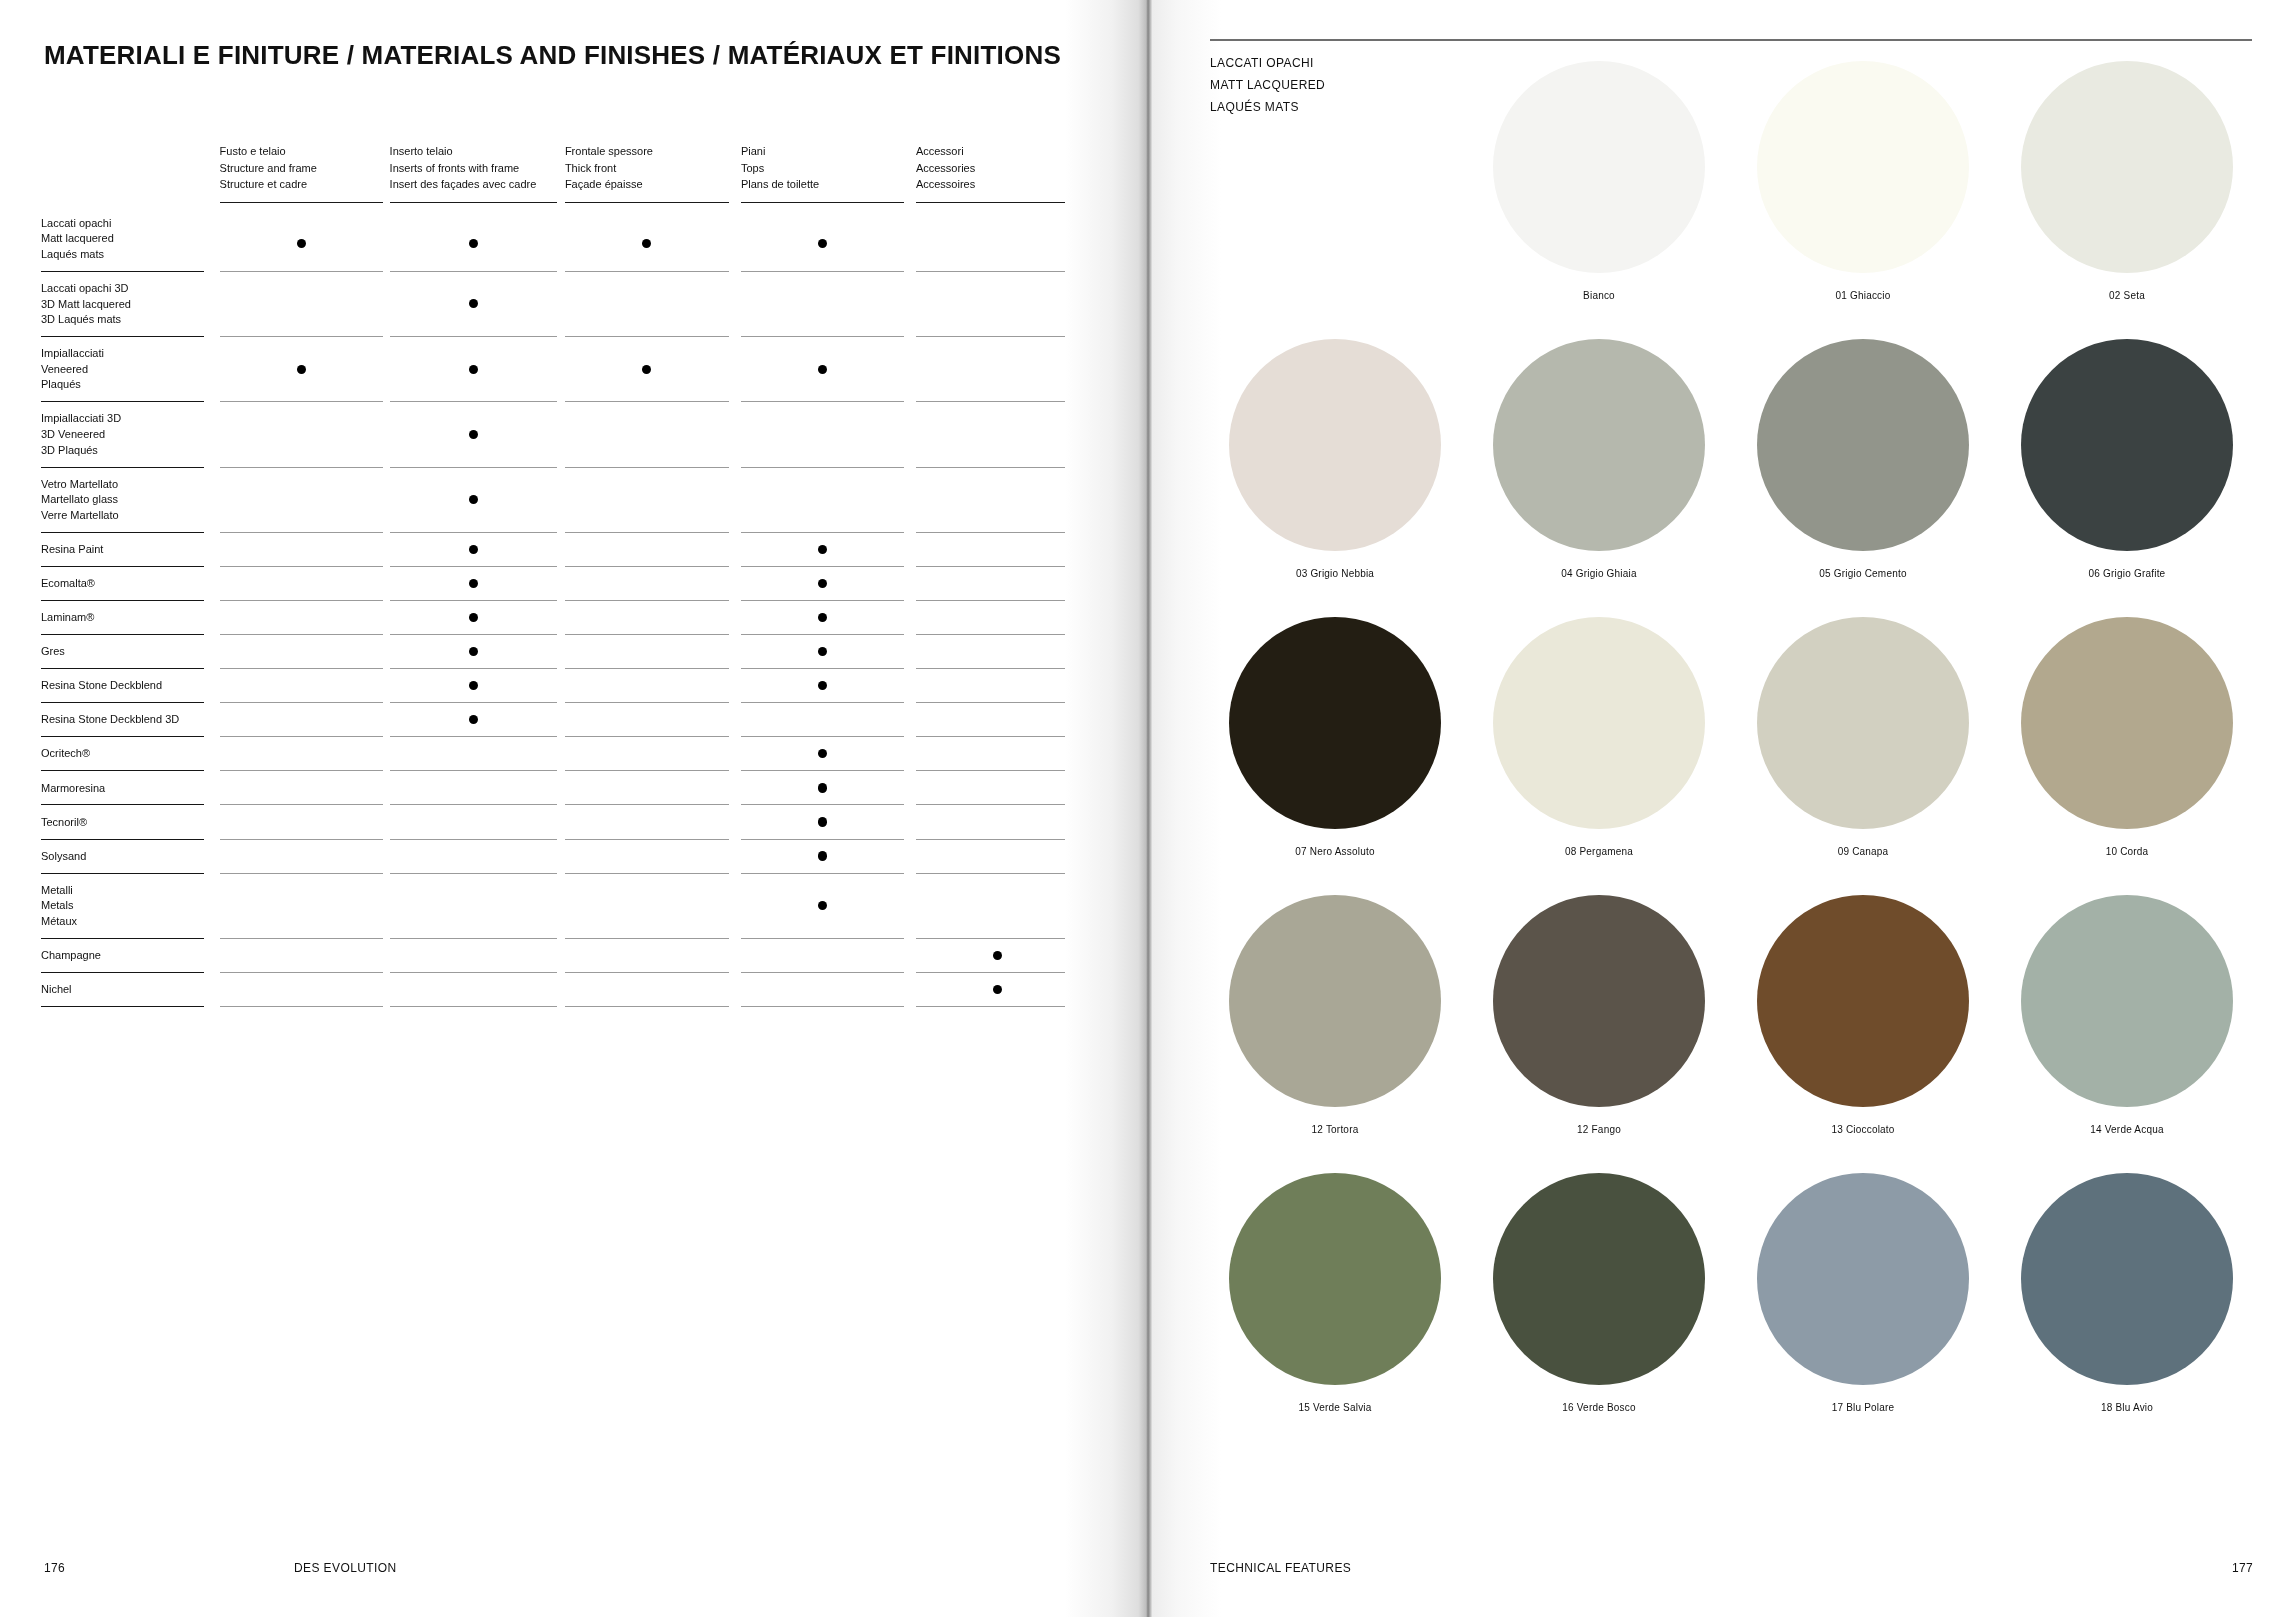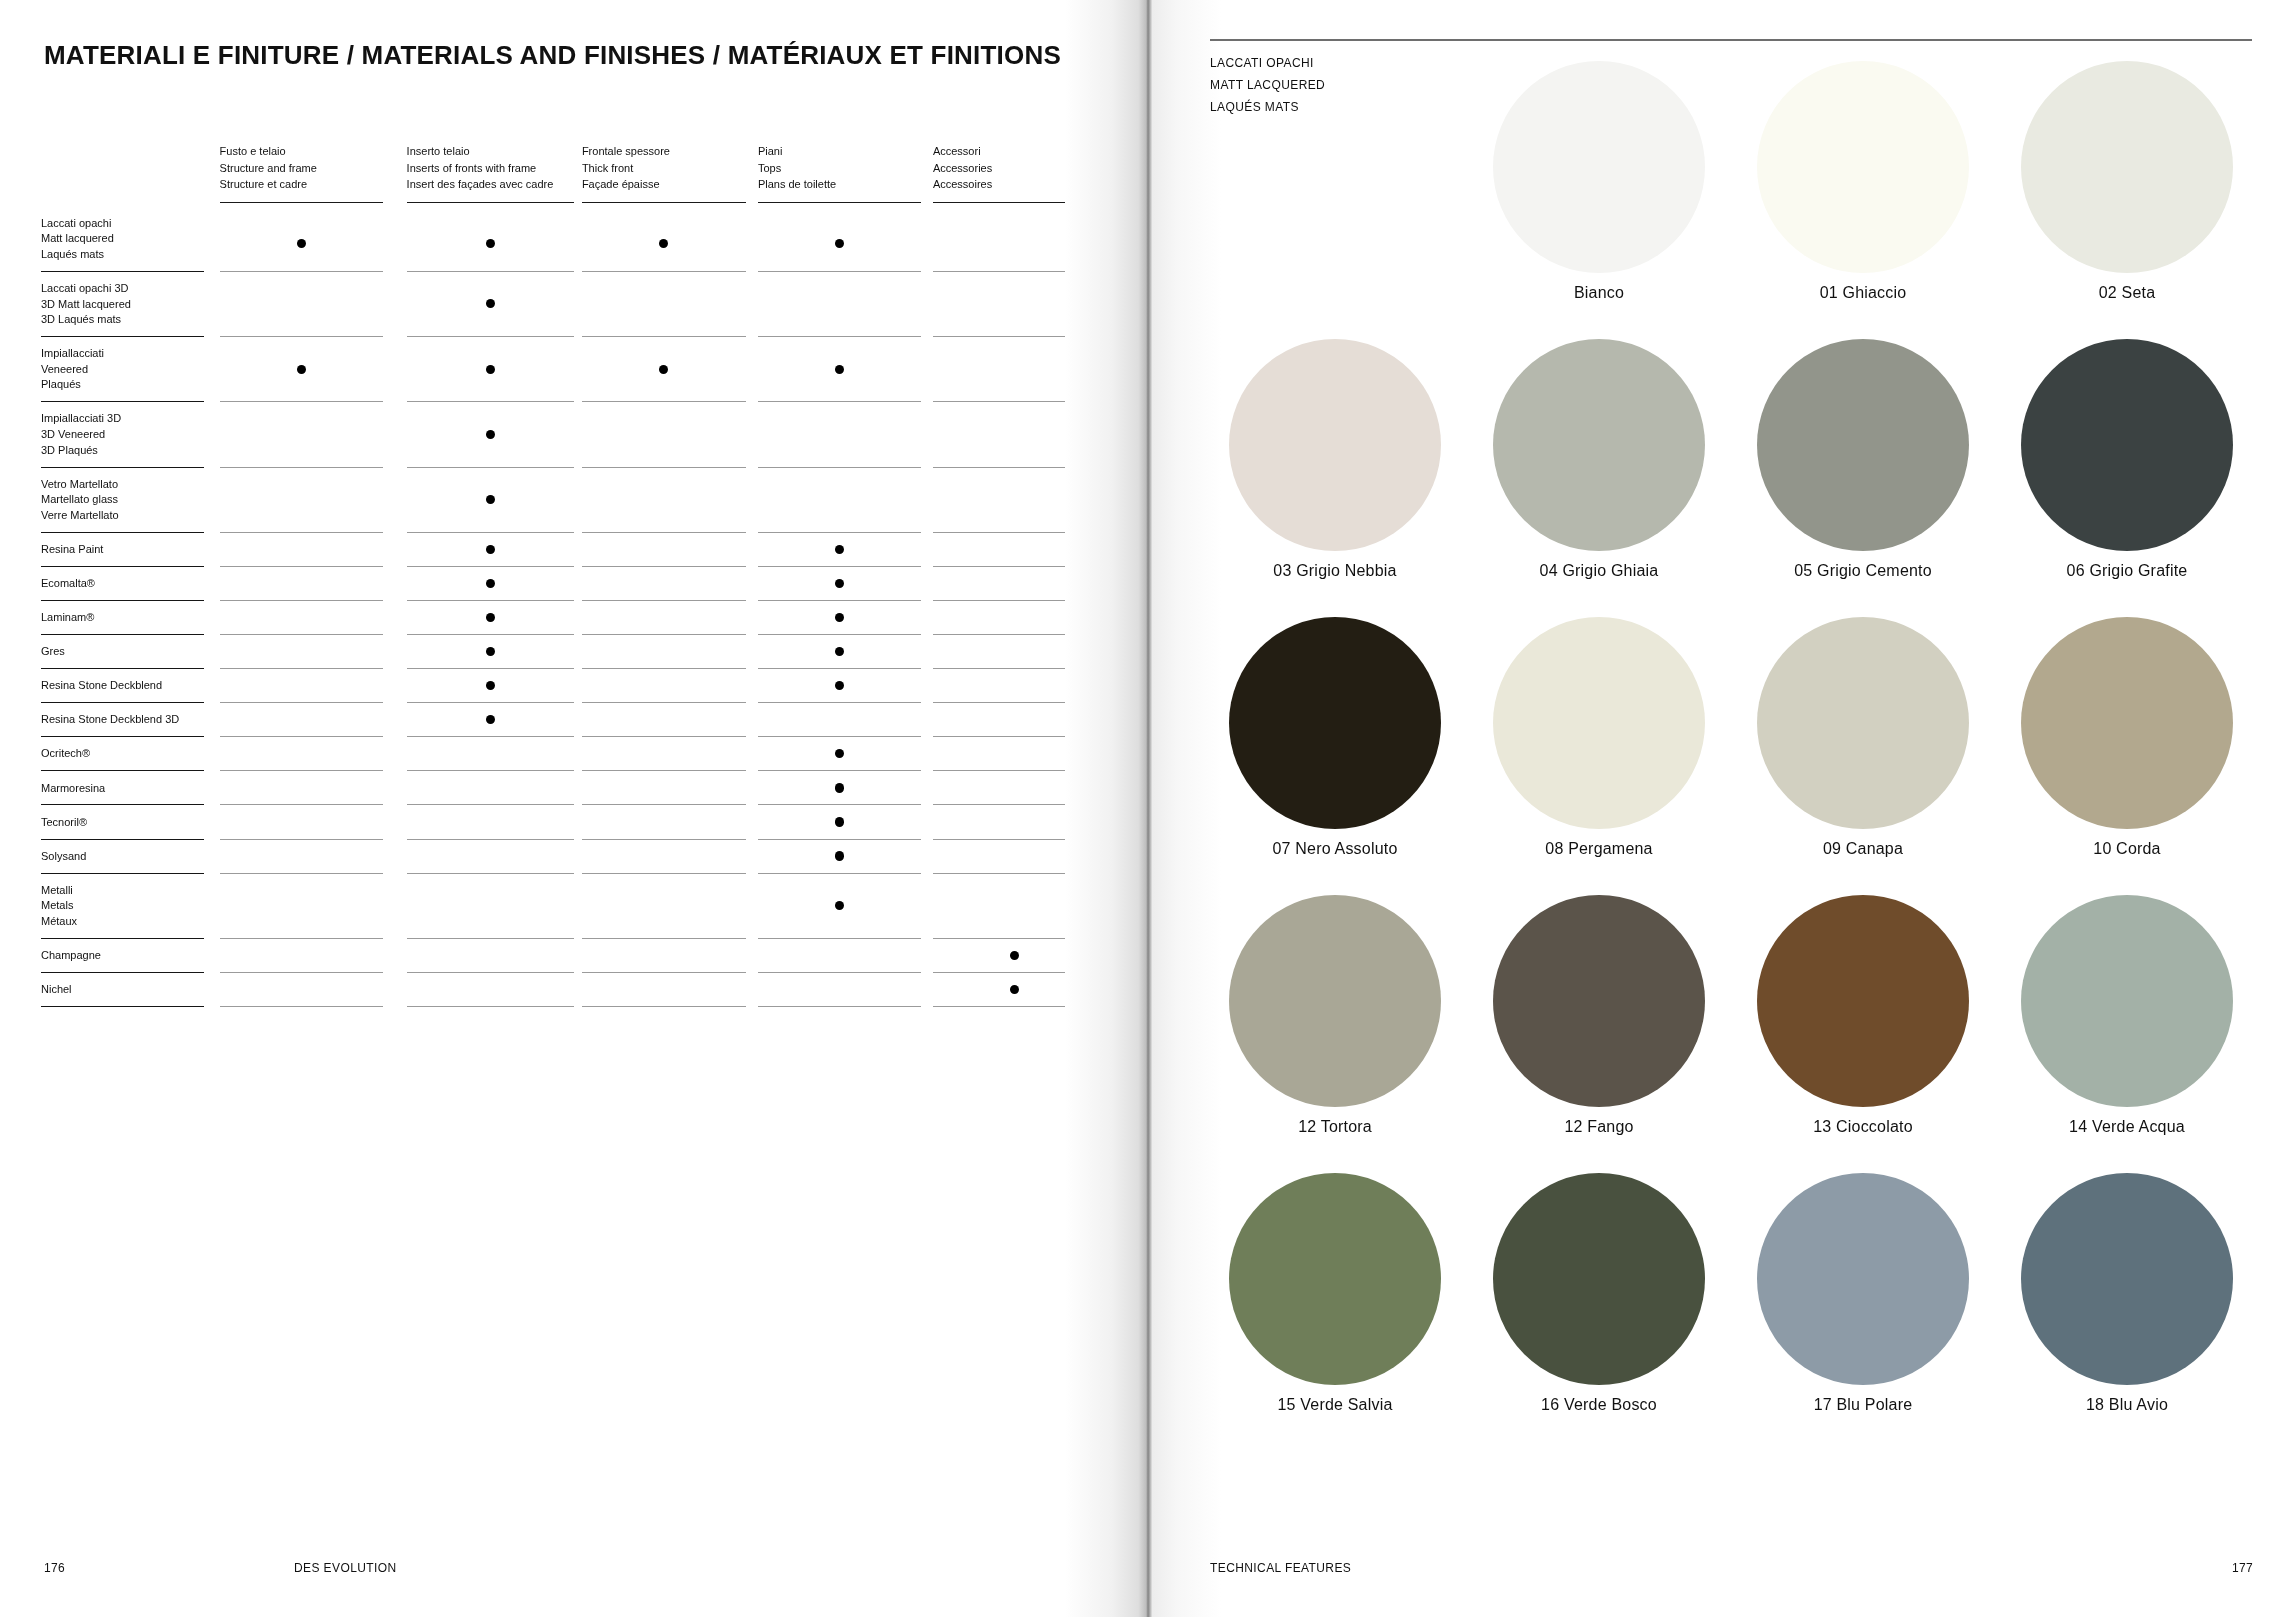--- a/index.html
+++ b/index.html
@@ -14,21 +14,21 @@
   .mtable{position:absolute;left:41px;top:143px;width:1042px;}
   .trow{display:flex;align-items:stretch;}
   .tlabel{width:163px;flex:0 0 163px;font-size:11px;line-height:15.6px;
           padding:9.2px 0 8.3px;border-bottom:1.8px solid #161616;}
   .thead .tlabel{border-bottom:none;}
   .tcell{display:flex;align-items:center;justify-content:center;
          border-bottom:0.9px solid #9b9b9b;}
   .thead .tcell{display:block;font-size:11px;line-height:16.5px;padding:0 0 9.2px;
                 border-bottom:1.8px solid #1a1a1a;}
   .c0{width:163px;flex:0 0 163px;margin-left:15.6px;}
-  .c1{width:167px;flex:0 0 167px;margin-left:24px;}
+  .c1{width:167px;flex:0 0 167px;margin-left:7px;}
   .c2{width:164px;flex:0 0 164px;margin-left:8.3px;}
   .c3{width:163px;flex:0 0 163px;margin-left:12px;}
   .c4{width:164px;flex:0 0 164px;margin-left:12px;}
   .row-first .tlabel,.row-first .tcell{padding-top:13px;}
   .dot{width:9.2px;height:9.2px;border-radius:50%;background:#000;display:block;}
 
   .footer-left-num{position:absolute;left:44px;top:1561px;font-size:12px;letter-spacing:0.3px;}
   .footer-left-label{position:absolute;left:294px;top:1561px;font-size:12px;letter-spacing:0.4px;}
 
   
@@ -38,21 +38,21 @@
 
   
   .page-right{position:absolute;left:1221px;top:0;width:1074px;height:1617px;background:#fff;}
   .top-rule{position:absolute;left:1210px;top:39px;width:1042px;height:1.8px;background:#6e6e6e;}
   .finish-header{position:absolute;left:1210px;top:52px;font-size:12px;line-height:22px;
                  letter-spacing:0.4px;}
   .swatch-grid{position:absolute;left:1203px;top:61px;display:grid;
                grid-template-columns:repeat(4,264px);grid-auto-rows:278px;}
   .swatch-cell{display:flex;flex-direction:column;align-items:center;}
   .swatch-circle{width:212px;height:212px;border-radius:50%;}
-  .swatch-label{margin-top:11px;font-size:16px;letter-spacing:0.2px;}
+  .swatch-label{margin-top:17px;font-size:10px;letter-spacing:0.2px;}
 
   .footer-right-label{position:absolute;left:1210px;top:1561px;font-size:12px;letter-spacing:0.4px;}
   .footer-right-num{position:absolute;right:42px;top:1561px;font-size:12px;letter-spacing:0.3px;}
 </style>
 </head>
 <body>
 
 <div class="spread">
 
   <div class="page-left">

